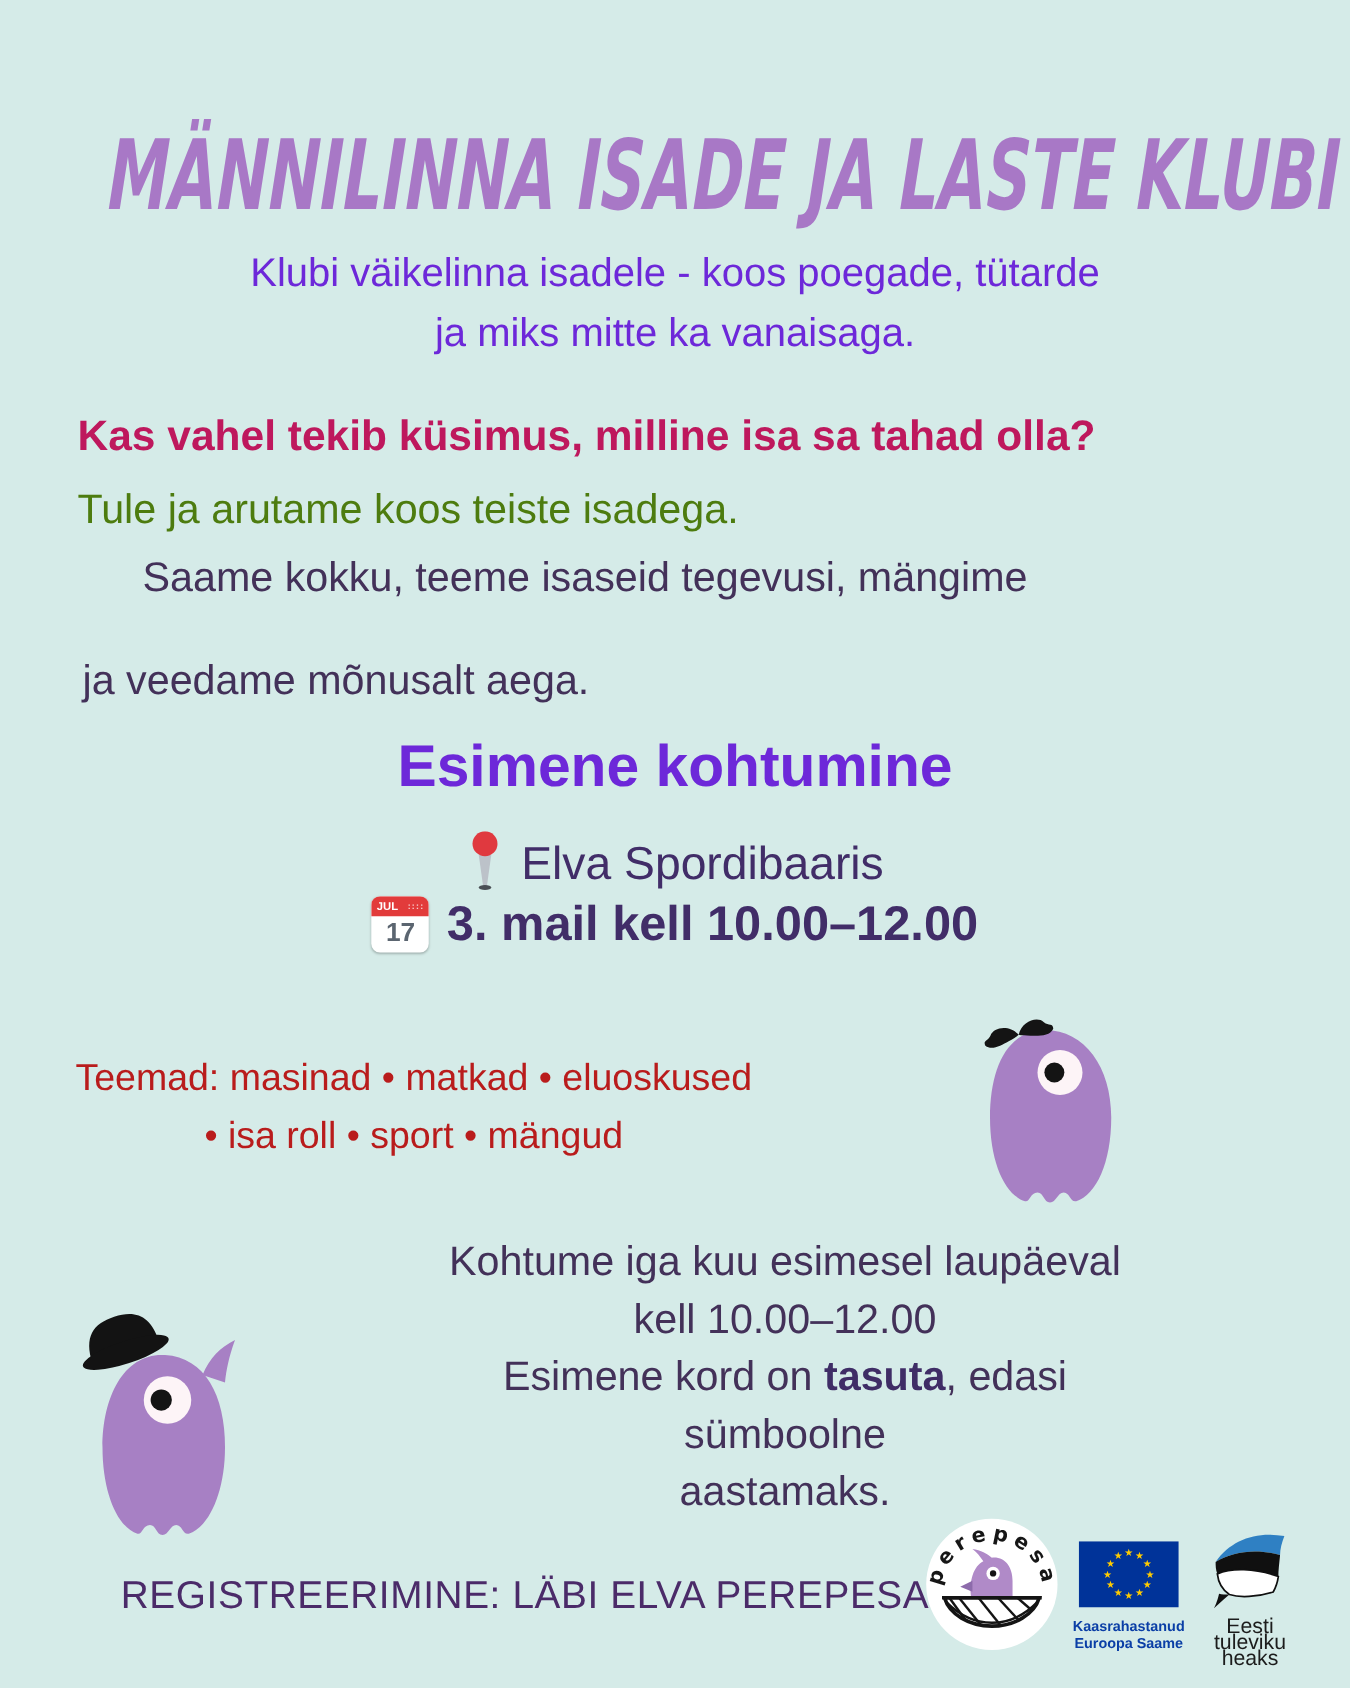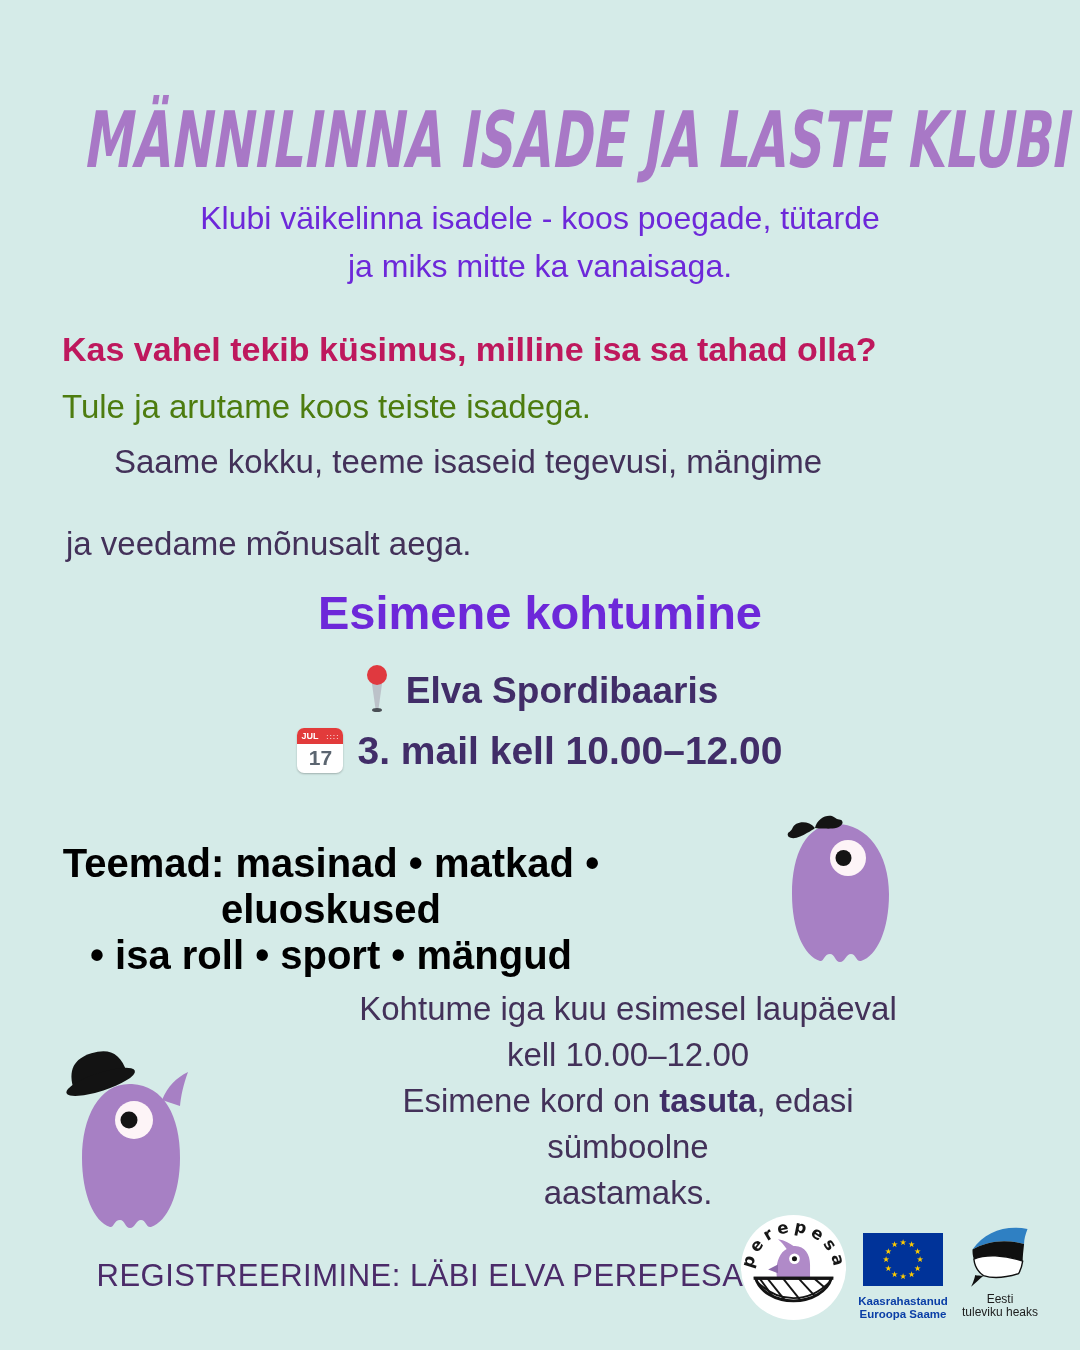--- a/index.html
+++ b/index.html
@@ -21,54 +21,54 @@
   .intro div{position:absolute;white-space:nowrap;}
   .intro .q{top:0;font-size:34px;font-weight:700;color:#be185d;}
   .intro .l1{top:58px;font-size:33px;color:#4d7c0f;}
   .intro .l2{top:113px;left:8px;font-size:33px;color:#433159;margin-left:44px;}
   .intro .l3{top:169px;left:4px;font-size:33px;color:#433159;margin-top:26px;}
 
   
   .meeting{position:absolute;top:585px;left:0;width:100%;text-align:center;}
   .meeting .head{font-size:47px;font-weight:700;color:#6d28d9;}
   .row{display:flex;justify-content:center;align-items:center;gap:14px;}
-  .row-loc{margin-top:25px;font-size:37px;font-weight:700;color:#412d68;}
-  .row-date{margin-top:11px;font-size:39px;font-weight:700;color:#412d68;}
+  .row-loc{margin-top:25px;font-size:37px;font-weight:400;color:#412d68;}
+  .row-date{margin-top:0;font-size:39px;font-weight:700;color:#412d68;}
 
   
   .cal{width:46px;height:45px;border-radius:7px;background:#fff;overflow:hidden;
        box-shadow:0 1px 2px rgba(0,0,0,.25);}
   .cal-top{height:16px;background:#e23b3b;color:#fff;font-size:9px;font-weight:700;
            display:flex;justify-content:space-between;align-items:center;padding:0 4px;}
   .cal-dots{font-size:7px;color:rgba(255,255,255,.75);letter-spacing:1px;}
   .cal-day{font-size:21px;font-weight:700;color:#5b6570;text-align:center;line-height:28px;}
 
   
   .topics{position:absolute;left:36px;top:840px;width:590px;text-align:center;
-          font-size:40px;font-weight:700;color:#000000;line-height:46px;}
+          font-size:30px;font-weight:400;color:#b91c1c;line-height:46px;}
 
   
   .schedule{position:absolute;left:348px;top:986px;width:560px;text-align:center;
             font-size:33px;color:#433159;line-height:46px;}
   .schedule b{color:#3f2d66;}
 
   
   .registration{position:absolute;left:60px;top:1258px;width:720px;text-align:center;
                 font-size:31px;font-weight:400;color:#4b2b69;letter-spacing:.5px;}
 
   
   .monster-right{position:absolute;left:772px;top:798px;}
   .monster-left{position:absolute;left:52px;top:1044px;}
 
   
   .logo-perepesa{position:absolute;left:740px;top:1214px;}
   .logo-eu{position:absolute;left:858px;top:1233px;width:90px;text-align:center;}
   .eu-caption{margin-top:5px;font-size:11.5px;font-weight:700;color:#0a3ea6;line-height:13px;}
   .logo-ee{position:absolute;left:954px;top:1222px;width:92px;text-align:center;}
-  .ee-caption{margin-top:1px;font-size:12px;color:#1c1c1c;line-height:13px;}
+  .ee-caption{margin-top:1px;font-size:17px;color:#1c1c1c;line-height:13px;}
 </style>
 </head>
 <body>
 
 <div class="poster">
 
   <div class="title">
     <span>MÄNNILINNA ISADE JA LASTE KLUBI</span>
   </div>
 

